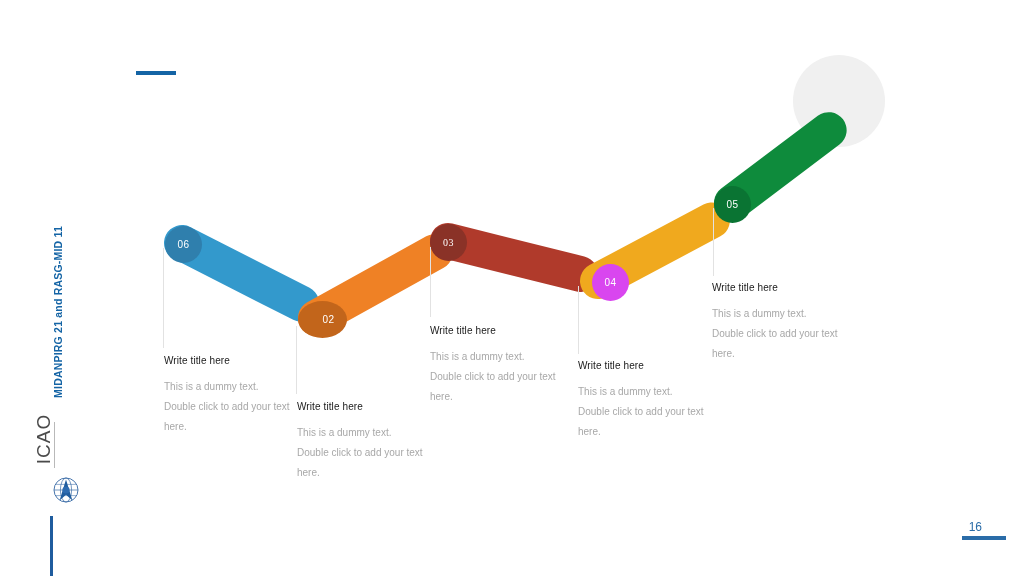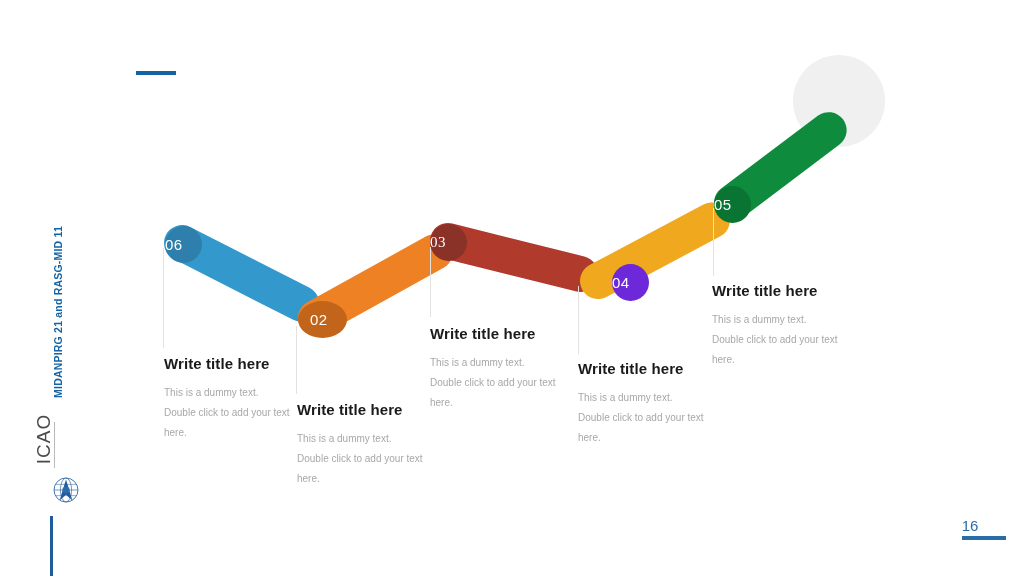--- a/index.html
+++ b/index.html
@@ -122,59 +122,60 @@
     transform-origin: 18px 18px;
   }
 
   
   .node {
     position: absolute;
     width: 37px;
     height: 37px;
     border-radius: 50%;
     color: #ffffff;
-    font-size: 15px;
+    font-size: 10px;
     line-height: 37px;
+    text-align: center;
     letter-spacing: 0.4px;
   }
 
   
   .connector {
     position: absolute;
     width: 1px;
     background: #e2e2e2;
   }
 
   
   .block {
     position: absolute;
     width: 128px;
   }
   .block-title {
-    font-size: 15px;
-    font-weight: bold;
+    font-size: 10px;
+    font-weight: normal;
     color: #1a1a1a;
     margin: 0 0 11px 0;
     letter-spacing: 0.1px;
   }
   .block-body {
     font-size: 10px;
     line-height: 20px;
     color: #a8a8a8;
     margin: 0;
   }
 
   
   .page-number {
     position: absolute;
     right: 42px;
     bottom: 42px;
-    font-size: 15px;
+    font-size: 12px;
     color: #2a6ca8;
-    text-align: center;
+    text-align: right;
     width: 24px;
   }
   .page-rule {
     position: absolute;
     right: 18px;
     bottom: 36px;
     width: 44px;
     height: 4px;
     background: #2a6ca8;
   }
@@ -226,21 +227,21 @@
 
     <div class="seg" style="left:714px; top:185px; width:157px; background:#0e8b3c;
                 transform: rotate(-37deg);"></div>
 
     <div class="node" style="left:165px; top:226px; background:#2f7fad;">06</div>
 
     <div class="node" style="left:298px; top:301px; background:#c2651b;padding-left:12px;">02</div>
 
     <div class="node" style="left:430px; top:224px; background:#8a3227;font-family:Liberation Serif, serif;">03</div>
 
-    <div class="node" style="left:612px; top:264px; background:#6d28d9;">04</div>
+    <div class="node" style="left:592px; top:264px; background:#d946ef;">04</div>
 
     <div class="node" style="left:714px; top:186px; background:#0a7433;">05</div>
 
     <div class="connector" style="left:163px; top:248px; height:100px;"></div>
     <div class="connector" style="left:296px; top:326px; height:68px;"></div>
     <div class="connector" style="left:430px; top:247px; height:70px;"></div>
     <div class="connector" style="left:578px; top:286px; height:68px;"></div>
     <div class="connector" style="left:713px; top:208px; height:68px;"></div>
 
   </div>

